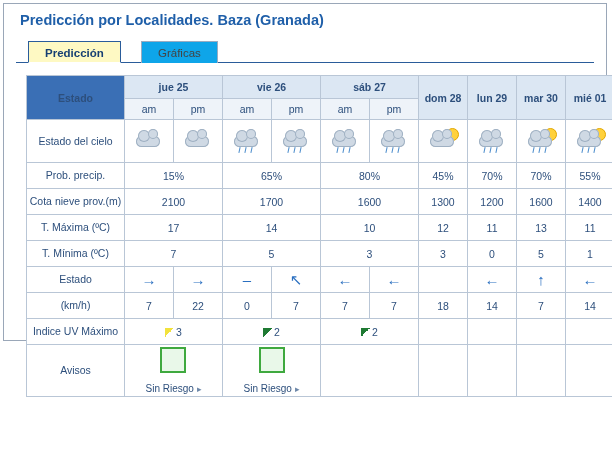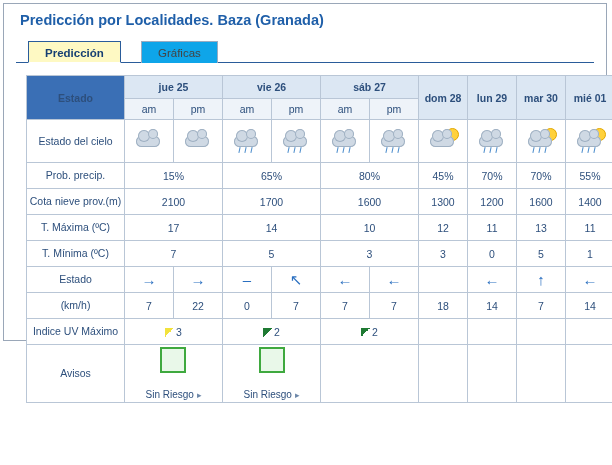--- a/index.html
+++ b/index.html
@@ -146,21 +146,21 @@
   .uv-g{background:linear-gradient(135deg,#1f7a33 50%,transparent 50%);}
 
   
   .aviso{display:inline-block;white-space:nowrap;}
   .aviso-box{
     display:inline-block;width:22px;height:22px;
     border:2px solid #3fa93f;background:#e9f8e9;
     vertical-align:middle;
   }
   .aviso-txt{
-    display:block;margin-top:16px;font-size:10px;color:#2d4f7c;
+    display:block;margin-top:10px;font-size:10px;color:#2d4f7c;
   }
   .aviso-arrow{color:#6b86a8;font-size:9px;margin-left:3px;}
   .avisos-row td{height:46px;}
 </style>
 </head>
 <body>
 
 <div class="frame">
 
   <div class="page-title">Predicción por Localidades. Baza (Granada)</div>

